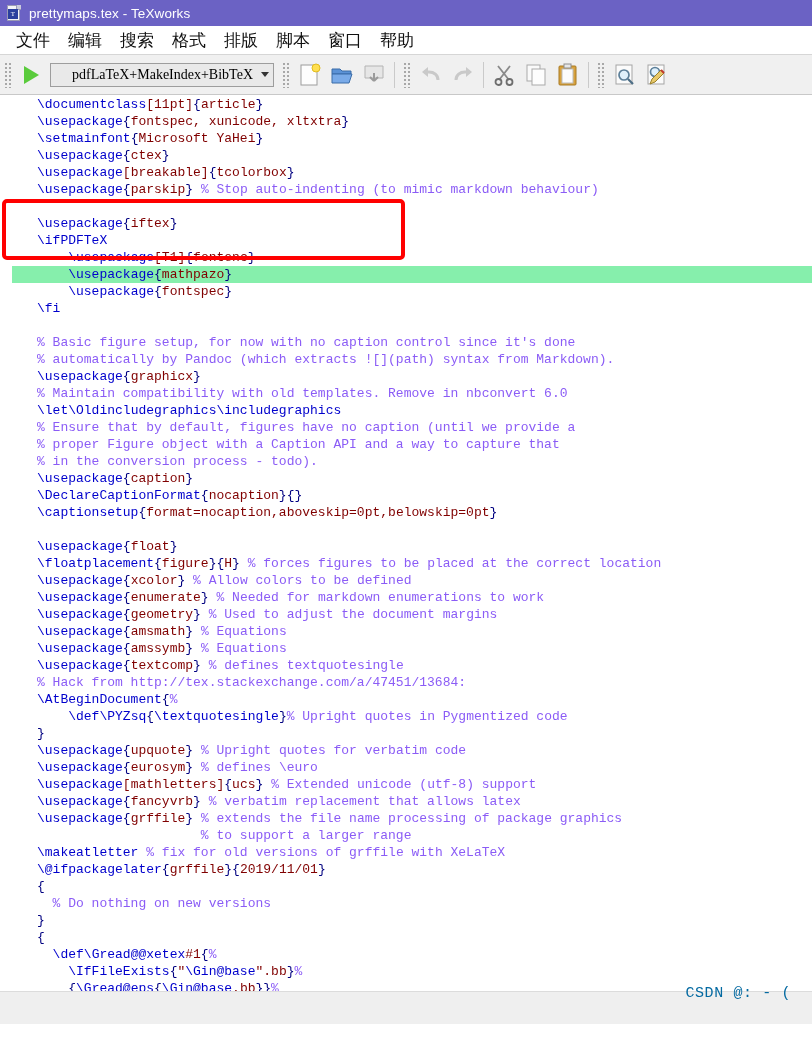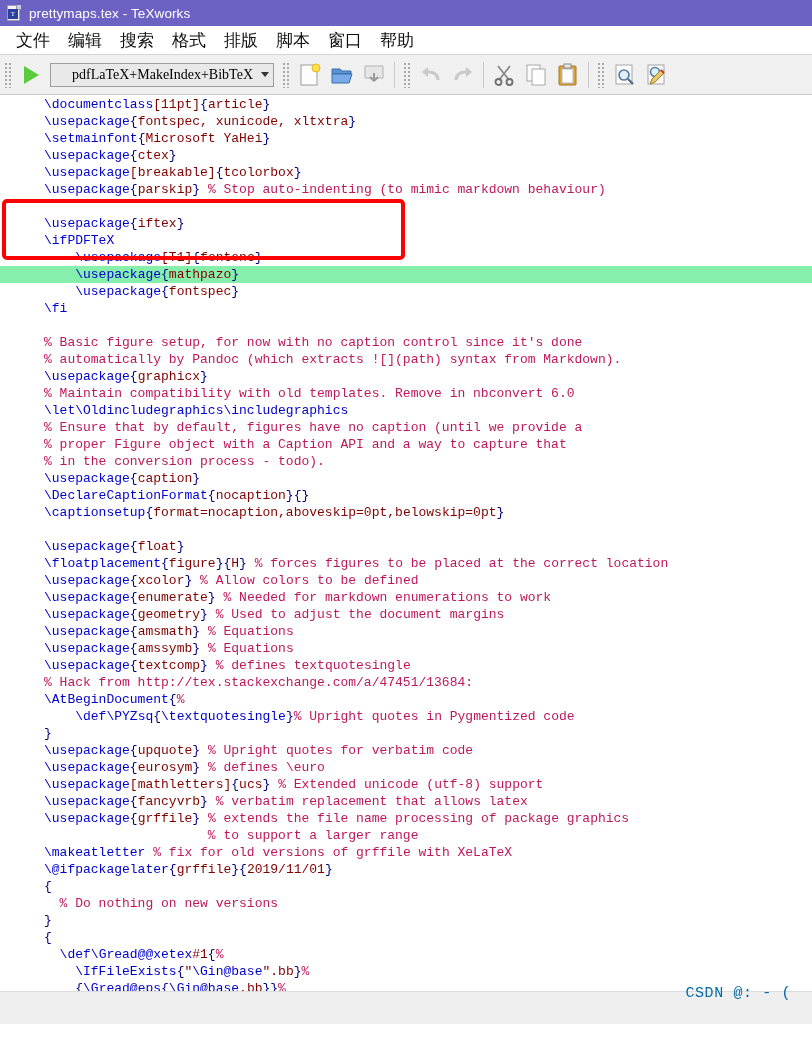--- a/index.html
+++ b/index.html
@@ -164,28 +164,29 @@
   }
   .code {
     position: absolute;
     left: 0; top: 0; right: 0;
     padding-top: 1px;
   }
   .line {
     height: 17px;
     line-height: 17px;
     white-space: pre;
-    padding-left: 44px;
+    padding-left: 25px;
     box-sizing: border-box;
     color: #000000;
+    margin-left: 12px;
   }
   .line.current { background: #86efac; }
   .k  { color: #0000CC; }   
   .b  { color: #000080; }   
-  .c  { color: #be185d; }   
+  .c  { color: #8b5cf6; }   
   .a  { color: #800000; }   
 
   
   .annot-box {
     position: absolute;
     left: 2px;
     top: 104px;
     width: 403px;
     height: 61px;
     border: 4px solid #FF0000;

